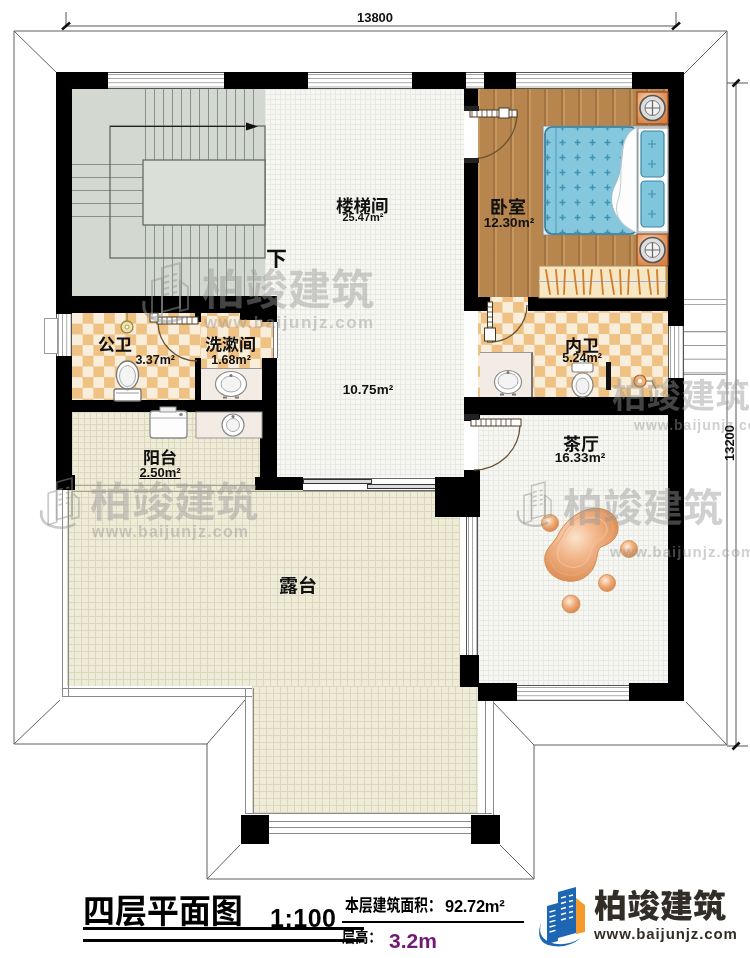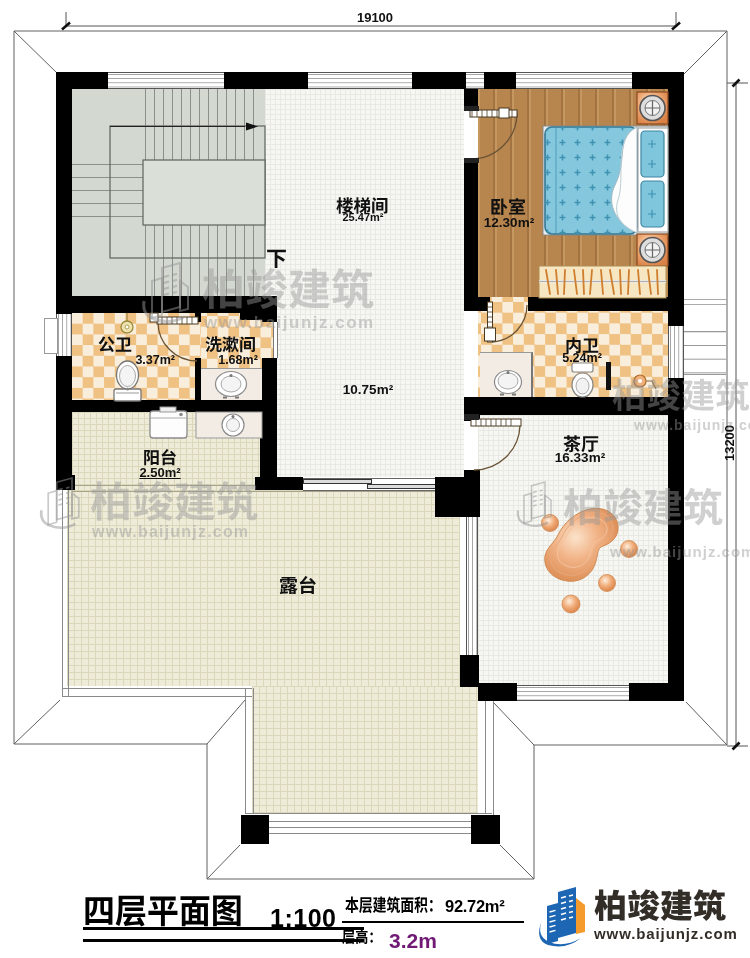--- a/index.html
+++ b/index.html
@@ -361,31 +361,31 @@
 <path d="M727,83 H748 M736,83 V746 M727,746 H748"></path>
 </g>
 <g stroke="#111" stroke-width="2.6">
 <path d="M62,29.5 L70,22.5"></path>
         <path d="M672,29.5 L680,22.5"></path>
 <path d="M732.5,86.5 L739.5,79.5"></path>
         <path d="M732.5,749.5 L739.5,742.5"></path>
 </g>
 </svg>
 
-<div class="lbl" style="left:345px;top:10px;width:60px;text-align:center;font-size:13px;">19100</div>
+<div class="lbl" style="left:345px;top:10px;width:60px;text-align:center;font-size:13px;">13800</div>
 
 <div class="lbl" style="left:709px;top:436px;width:40px;height:14px;font-size:13px;transform:rotate(-90deg) translate(0,0);transform-origin:50% 50%;text-align:center;">13200</div>
 
 <div class="lbl" style="left:303px;top:211px;width:120px;text-align:center;font-size:11px;">25.47m²</div>
 
 <div class="lbl" style="left:449px;top:215px;width:120px;text-align:center;font-size:13.5px;">12.30m²</div>
 
 <div class="lbl" style="left:55px;top:353px;width:120px;text-align:right;font-size:12.5px;">3.37m²</div>
 
-<div class="lbl" style="left:178px;top:353px;width:120px;text-align:center;font-size:12.5px;">1.68m²</div>
+<div class="lbl" style="left:171px;top:353px;width:120px;text-align:center;font-size:12.5px;">1.68m²</div>
 
 <div class="lbl" style="left:522px;top:351px;width:120px;text-align:center;font-size:12.5px;">5.24m²</div>
 
 <div class="lbl" style="left:100px;top:465px;width:120px;text-align:center;font-size:13px;text-decoration:underline;">2.50m²</div>
 
 <div class="lbl" style="left:520px;top:450px;width:120px;text-align:center;font-size:13.5px;">16.33m²</div>
 
 <div class="lbl" style="left:308px;top:382px;width:120px;text-align:center;font-size:13.5px;">10.75m²</div>
 
 <svg class="ov" style="left:336px;top:197px;" width="60" height="20">

